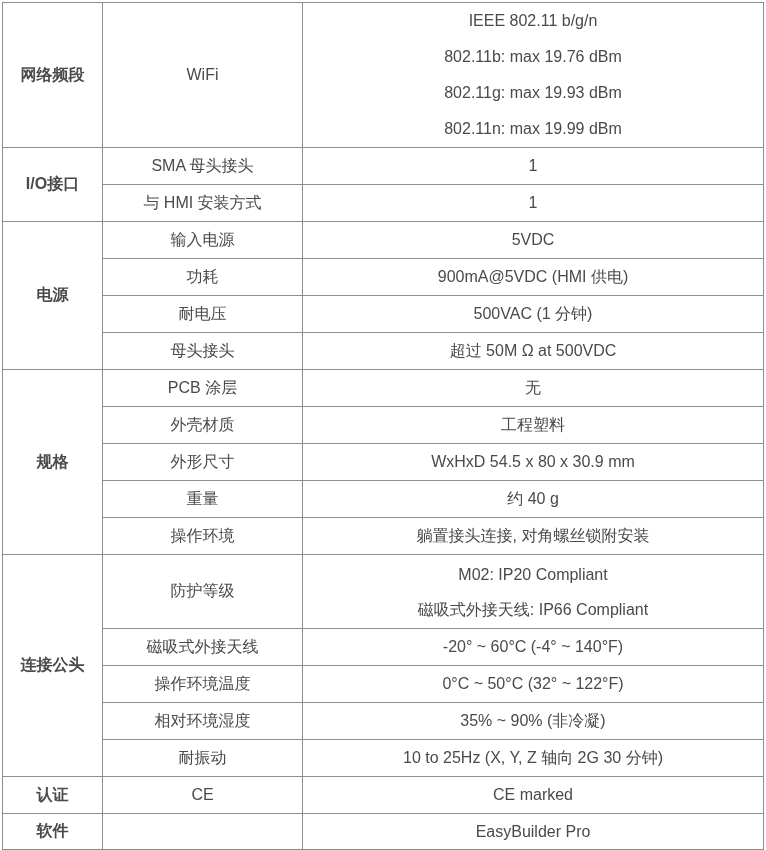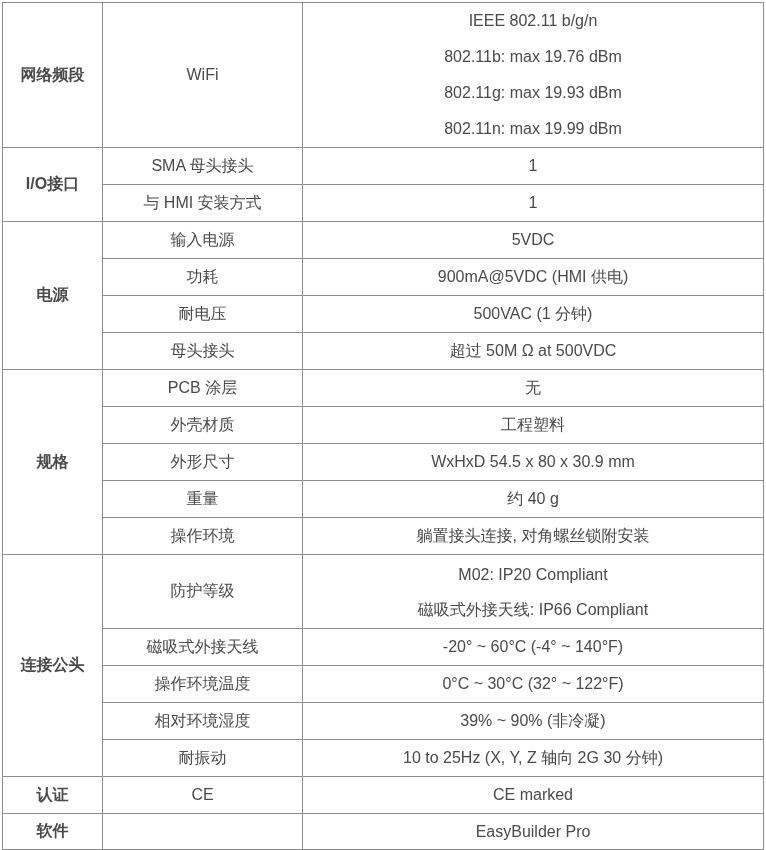--- a/index.html
+++ b/index.html
@@ -129,25 +129,25 @@
           <div class="vline2">M02: IP20 Compliant</div>
           <div class="vline2">磁吸式外接天线: IP66 Compliant</div>
         </td>
       </tr>
       <tr class="rh">
         <td class="lbl">磁吸式外接天线</td>
         <td class="val">-20° ~ 60°C (-4° ~ 140°F)</td>
       </tr>
       <tr class="rh">
         <td class="lbl">操作环境温度</td>
-        <td class="val">0°C ~ 30°C (32° ~ 122°F)</td>
+        <td class="val">0°C ~ 50°C (32° ~ 122°F)</td>
       </tr>
       <tr class="rh">
         <td class="lbl">相对环境湿度</td>
-        <td class="val">39% ~ 90% (非冷凝)</td>
+        <td class="val">35% ~ 90% (非冷凝)</td>
       </tr>
       <tr class="rh">
         <td class="lbl">耐振动</td>
         <td class="val">10 to 25Hz (X, Y, Z 轴向 2G 30 分钟)</td>
       </tr>
 
       <tr class="rhce">
         <td class="cat">认证</td>
         <td class="lbl">CE</td>
         <td class="val">CE marked</td>

